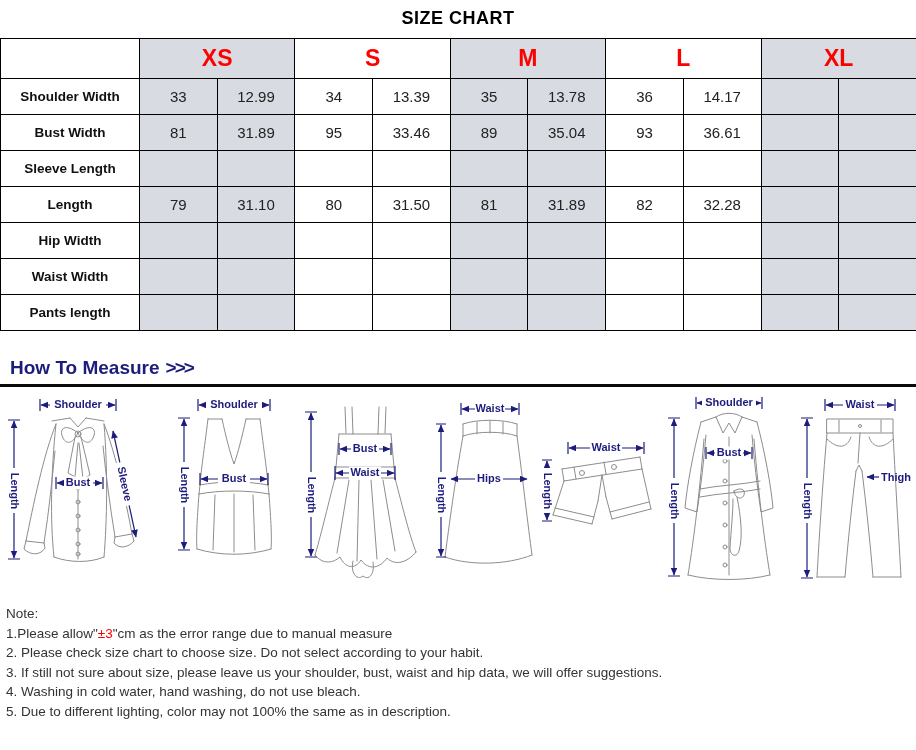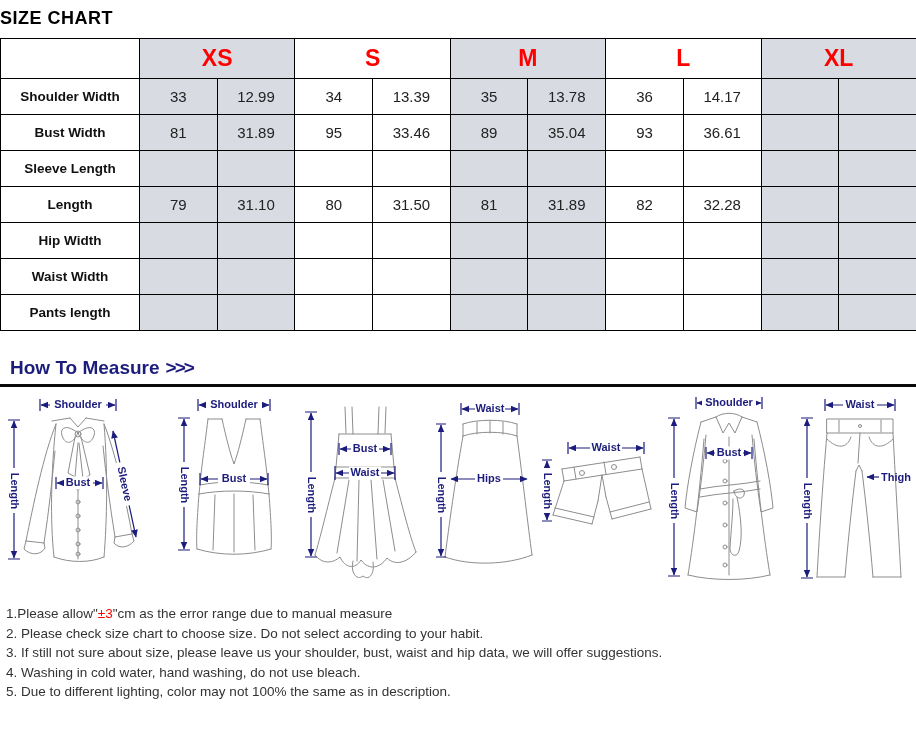--- a/index.html
+++ b/index.html
@@ -2,21 +2,21 @@
 <html><head>
 <meta charset="utf-8">
 <style>
   html,body{margin:0;padding:0;}
   body{
     width:916px;height:750px;background:#ffffff;
     font-family:"Liberation Sans", sans-serif;
     color:#111;overflow:hidden;
   }
   .page-title{
-    text-align:left;font-size:18px;font-weight:bold;
+    text-align:center;font-size:18px;font-weight:bold;
     padding-top:8px;height:30px;letter-spacing:.5px;color:#000;
   }
   table.size-chart{
     width:916px;border-collapse:collapse;table-layout:fixed;
   }
   table.size-chart th, table.size-chart td{
     border:1px solid #000;text-align:center;vertical-align:middle;
     padding:0;overflow:hidden;white-space:nowrap;
   }
   col.label-col{width:139px;}
@@ -351,18 +351,19 @@
       <path class="measure" d="M6,27 L18,27 M6,187 L18,187"></path>
       <line class="measure" x1="12" y1="28" x2="12" y2="186" marker-start="url(#arr)" marker-end="url(#arr)"></line>
       <rect class="lblbg" x="6" y="87" width="12" height="45"></rect>
       <text class="mlabel" x="12" y="113" transform="rotate(90 12 110)">Length</text>
     </svg>
 
   </div>
 </div>
 
 <div class="notes">
+  <div>Note:</div>
   <div><span>1.Please allow"</span><span class="hl">±3</span><span>"cm as the error range due to manual measure</span></div>
   <div>2. Please check size chart to choose size. Do not select according to your habit.</div>
   <div>3. If still not sure about size, please leave us your shoulder, bust, waist and hip data, we will offer suggestions.</div>
   <div>4. Washing in cold water, hand washing, do not use bleach.</div>
   <div>5. Due to different lighting, color may not 100% the same as in description.</div>
 </div>
 
 </body></html>

